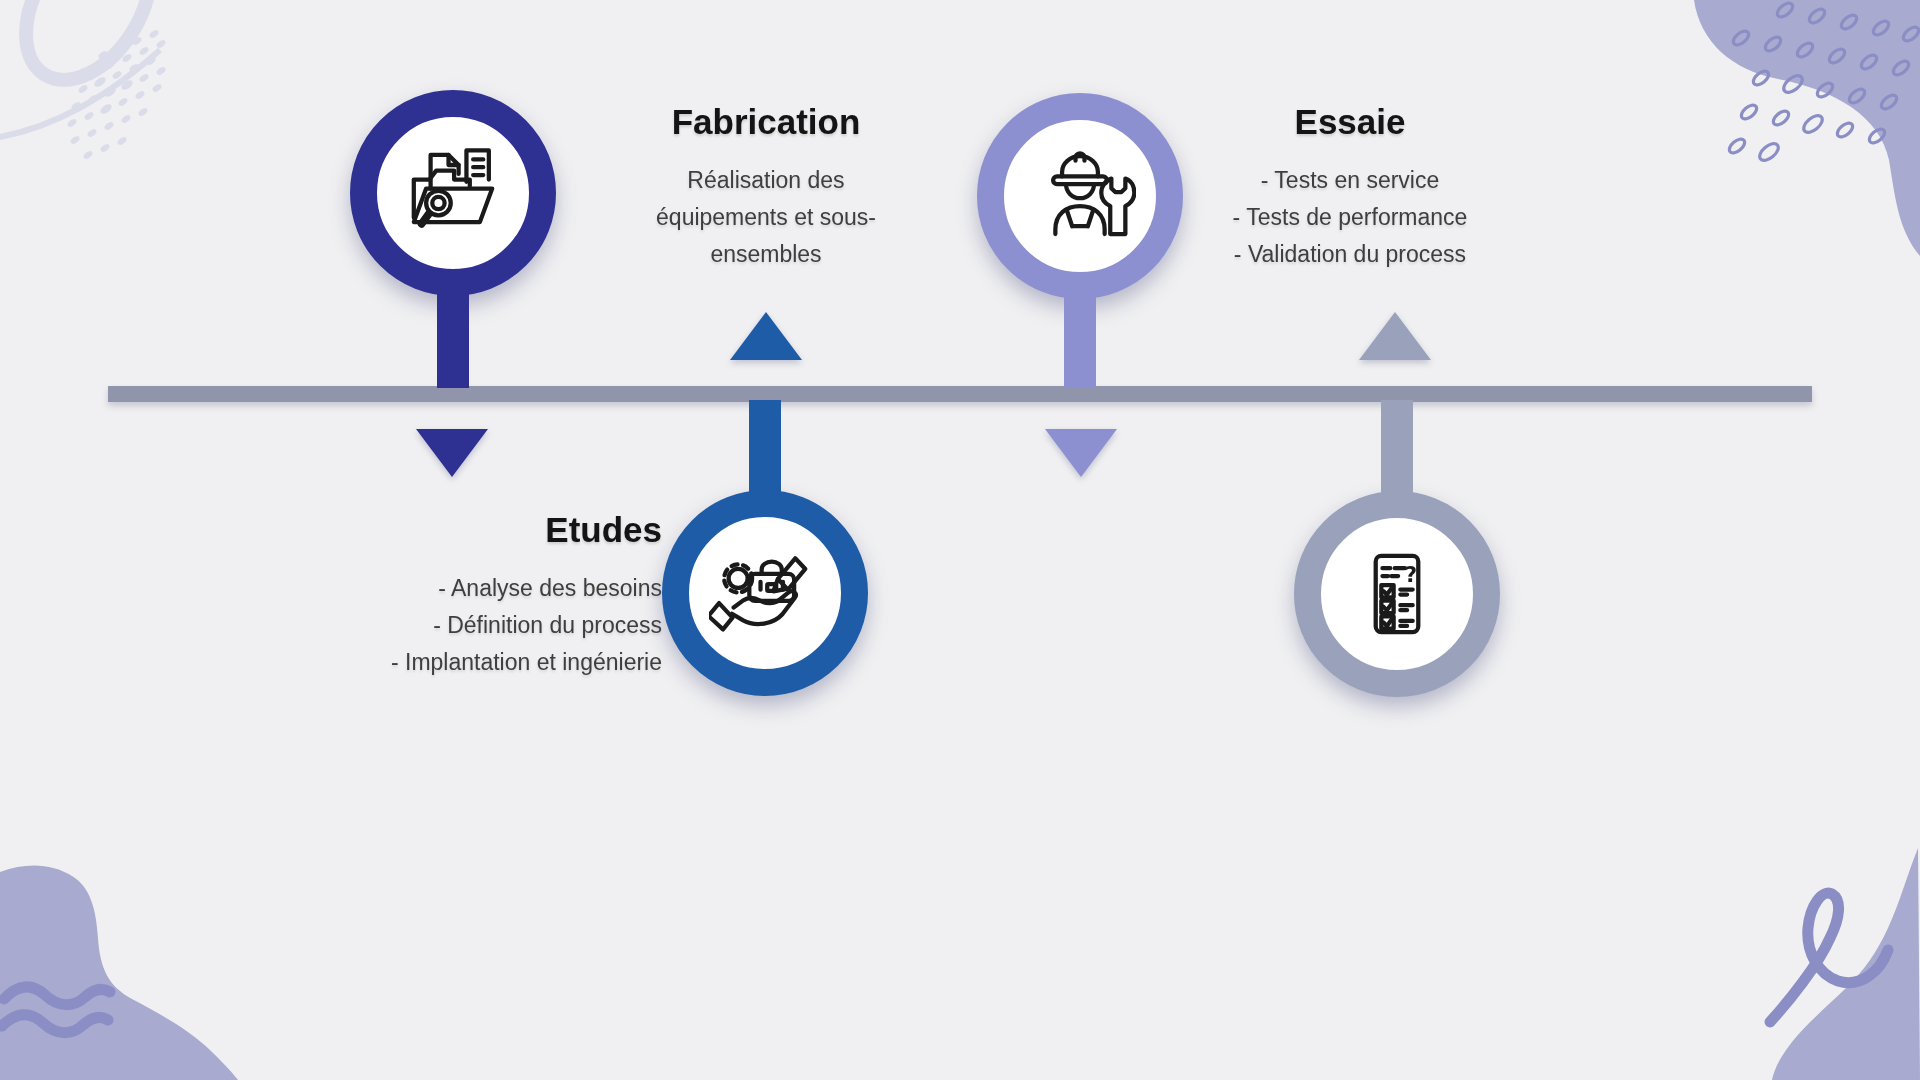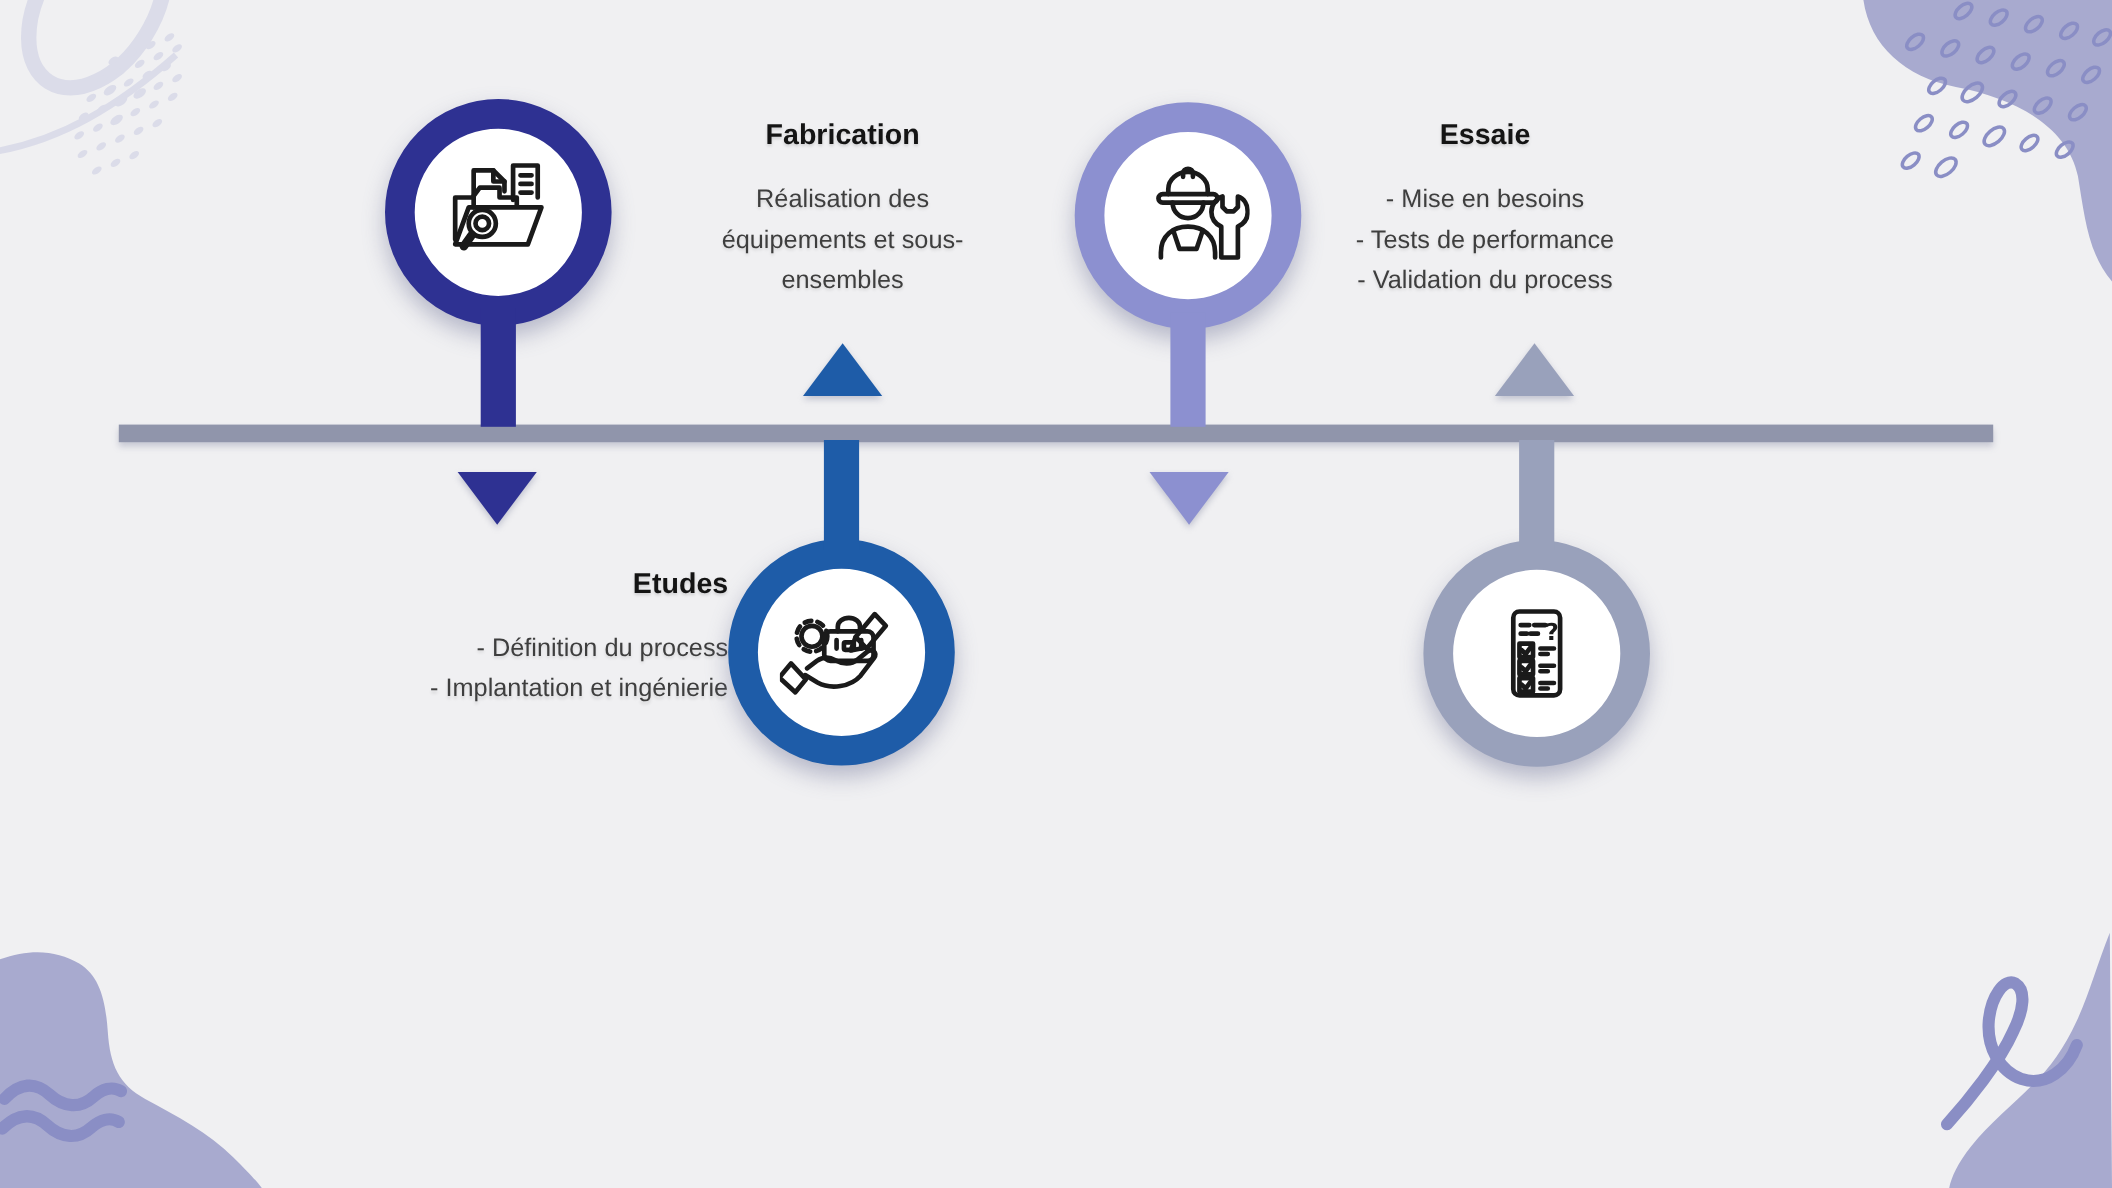--- a/index.html
+++ b/index.html
@@ -38,21 +38,21 @@
   .stem{position:absolute;width:32px;background:var(--accent);}
   .arrow{
     position:absolute;width:0;height:0;
     border-left:36px solid transparent;border-right:36px solid transparent;
     filter:drop-shadow(0 3px 3px rgba(120,125,155,.4));
   }
   .arrow.down{border-top:48px solid var(--accent);}
   .arrow.up{border-bottom:48px solid var(--accent);}
   .text{position:absolute;width:420px;text-align:center;}
   .title{
-    font-size:26px;line-height:40px;font-weight:bold;color:var(--title-color);
+    font-size:35px;line-height:40px;font-weight:bold;color:var(--title-color);
     margin-bottom:20px;text-shadow:0 2px 3px rgba(0,0,0,.15);
   }
   .line{
     font-size:23px;line-height:37px;color:var(--body-color);
     text-shadow:0 2px 3px rgba(0,0,0,.12);
   }
   
   .step-1 .marker{left:350px;top:90px;}
   .step-1 .stem{left:437px;top:280px;height:108px;}
   .step-1 .arrow{left:416px;top:429px;}
@@ -178,20 +178,21 @@
           <circle cx="37" cy="59" r="11"></circle>
           <circle cx="37" cy="59" r="5.5"></circle>
         </g>
         <path class="icon-thick" d="M28.5,68.5 L22,77.5"></path>
       </svg>
     </div>
     <div class="stem"></div>
     <div class="arrow down"></div>
     <div class="text">
       <div class="title">Etudes</div>
+      <div class="line">- Analyse des besoins</div>
       <div class="line">- Définition du process</div>
       <div class="line">- Implantation et ingénierie</div>
     </div>
   </div>
 
   <div class="step step-2" style="--accent: #1E5CA8;">
     <div class="marker">
       <svg viewBox="0 0 100 100">
         <g class="icon-stroke">
           <circle cx="26" cy="37" r="8.5"></circle>
@@ -251,19 +252,19 @@
             <path d="M38,75.5 l3,3 5.5,-7.5"></path>
           <path d="M53,74 h11 M53,78.5 h6"></path>
         </g>
         <text x="57" y="39" font-size="19" font-weight="bold" fill="#1a1a1a" font-family="'DejaVu Sans', sans-serif">?</text>
       </svg>
     </div>
     <div class="stem"></div>
     <div class="arrow up"></div>
     <div class="text">
       <div class="title">Essaie</div>
-      <div class="line">- Mise en besoins</div>
+      <div class="line">- Tests en service</div>
       <div class="line">- Tests de performance</div>
       <div class="line">- Validation du process</div>
     </div>
   </div>
 
 </div>
 
 </body></html>

